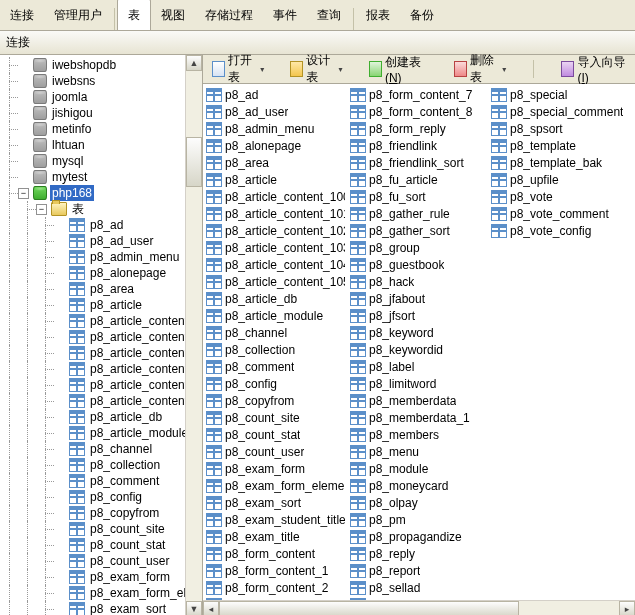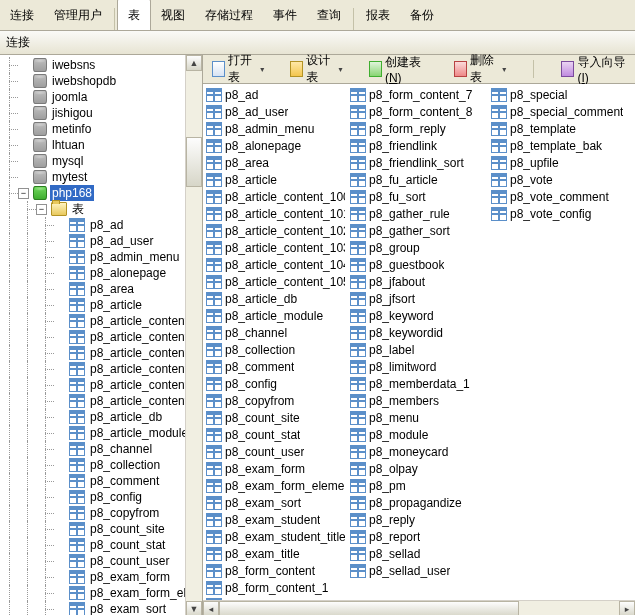--- a/index.html
+++ b/index.html
@@ -114,30 +114,30 @@
   <div class="left">
     <div class="tree-wrap">
       <div class="tree" id="tree">
           <div class="node">
             <span class="indent">
               <span class="dotted-v"></span>
               <span class="dotted-h"></span>
             </span>
             <span class="spacer9"></span>
             <span class="db-icon"></span>
+            <span class="label">iwebshopdb</span>
+          </div>
+          <div class="node">
+            <span class="indent">
+              <span class="dotted-v"></span>
+              <span class="dotted-h"></span>
+            </span>
+            <span class="spacer9"></span>
+            <span class="db-icon"></span>
             <span class="label">iwebsns</span>
-          </div>
-          <div class="node">
-            <span class="indent">
-              <span class="dotted-v"></span>
-              <span class="dotted-h"></span>
-            </span>
-            <span class="spacer9"></span>
-            <span class="db-icon"></span>
-            <span class="label">iwebshopdb</span>
           </div>
           <div class="node">
             <span class="indent">
               <span class="dotted-v"></span>
               <span class="dotted-h"></span>
             </span>
             <span class="spacer9"></span>
             <span class="db-icon"></span>
             <span class="label">joomla</span>
           </div>
@@ -717,24 +717,20 @@
             <div class="cell">
               <span class="table-icon"></span>
               <span>p8_exam_form_element</span>
             </div>
             <div class="cell">
               <span class="table-icon"></span>
               <span>p8_exam_sort</span>
             </div>
             <div class="cell">
               <span class="table-icon"></span>
-              <span>p8_exam_student</span>
-            </div>
-            <div class="cell">
-              <span class="table-icon"></span>
               <span>p8_exam_student_title</span>
             </div>
             <div class="cell">
               <span class="table-icon"></span>
               <span>p8_exam_title</span>
             </div>
             <div class="cell">
               <span class="table-icon"></span>
               <span>p8_form_content</span>
             </div>
@@ -791,20 +787,24 @@
             <div class="cell">
               <span class="table-icon"></span>
               <span>p8_group</span>
             </div>
             <div class="cell">
               <span class="table-icon"></span>
               <span>p8_guestbook</span>
             </div>
             <div class="cell">
               <span class="table-icon"></span>
+              <span>p8_hack</span>
+            </div>
+            <div class="cell">
+              <span class="table-icon"></span>
               <span>p8_jfabout</span>
             </div>
             <div class="cell">
               <span class="table-icon"></span>
               <span>p8_jfsort</span>
             </div>
             <div class="cell">
               <span class="table-icon"></span>
               <span>p8_keyword</span>
             </div>
@@ -815,20 +815,24 @@
             <div class="cell">
               <span class="table-icon"></span>
               <span>p8_label</span>
             </div>
             <div class="cell">
               <span class="table-icon"></span>
               <span>p8_limitword</span>
             </div>
             <div class="cell">
               <span class="table-icon"></span>
+              <span>p8_memberdata</span>
+            </div>
+            <div class="cell">
+              <span class="table-icon"></span>
               <span>p8_memberdata_1</span>
             </div>
             <div class="cell">
               <span class="table-icon"></span>
               <span>p8_members</span>
             </div>
             <div class="cell">
               <span class="table-icon"></span>
               <span>p8_menu</span>
             </div>
@@ -870,20 +874,24 @@
             </div>
           </div>
           <div class="col3" style="display: flex; flex-direction: column;">
             <div class="cell">
               <span class="table-icon"></span>
               <span>p8_special</span>
             </div>
             <div class="cell">
               <span class="table-icon"></span>
               <span>p8_special_comment</span>
+            </div>
+            <div class="cell">
+              <span class="table-icon"></span>
+              <span>p8_spsort</span>
             </div>
             <div class="cell">
               <span class="table-icon"></span>
               <span>p8_template</span>
             </div>
             <div class="cell">
               <span class="table-icon"></span>
               <span>p8_template_bak</span>
             </div>
             <div class="cell">

